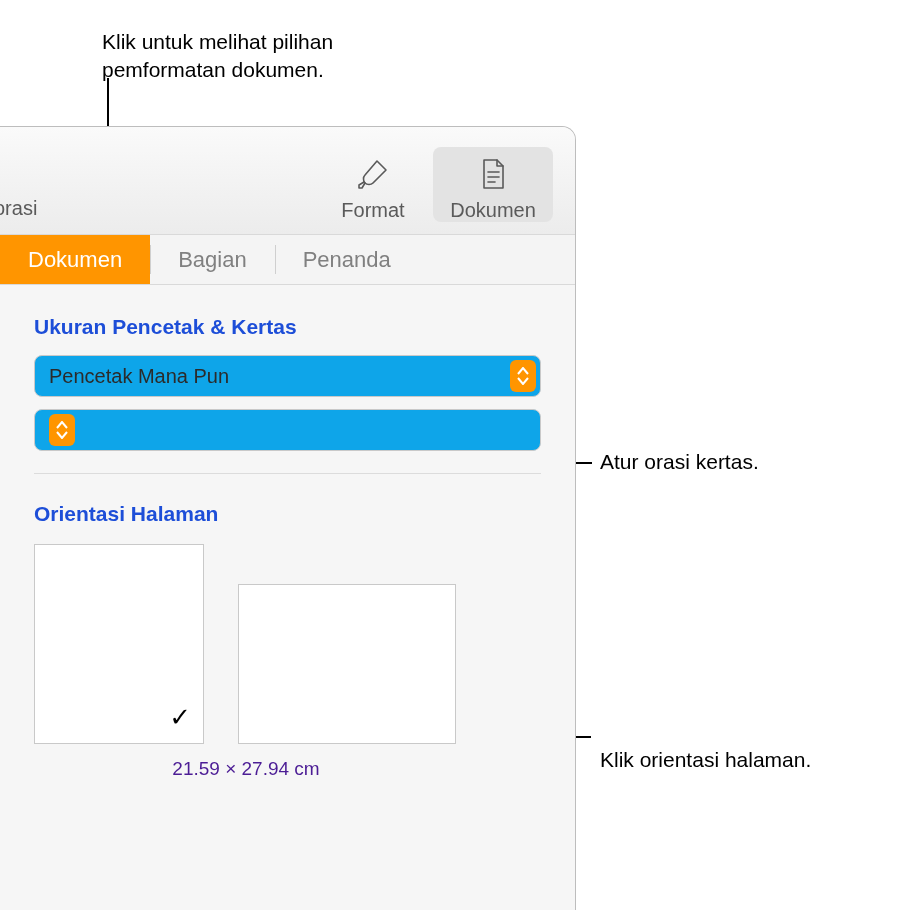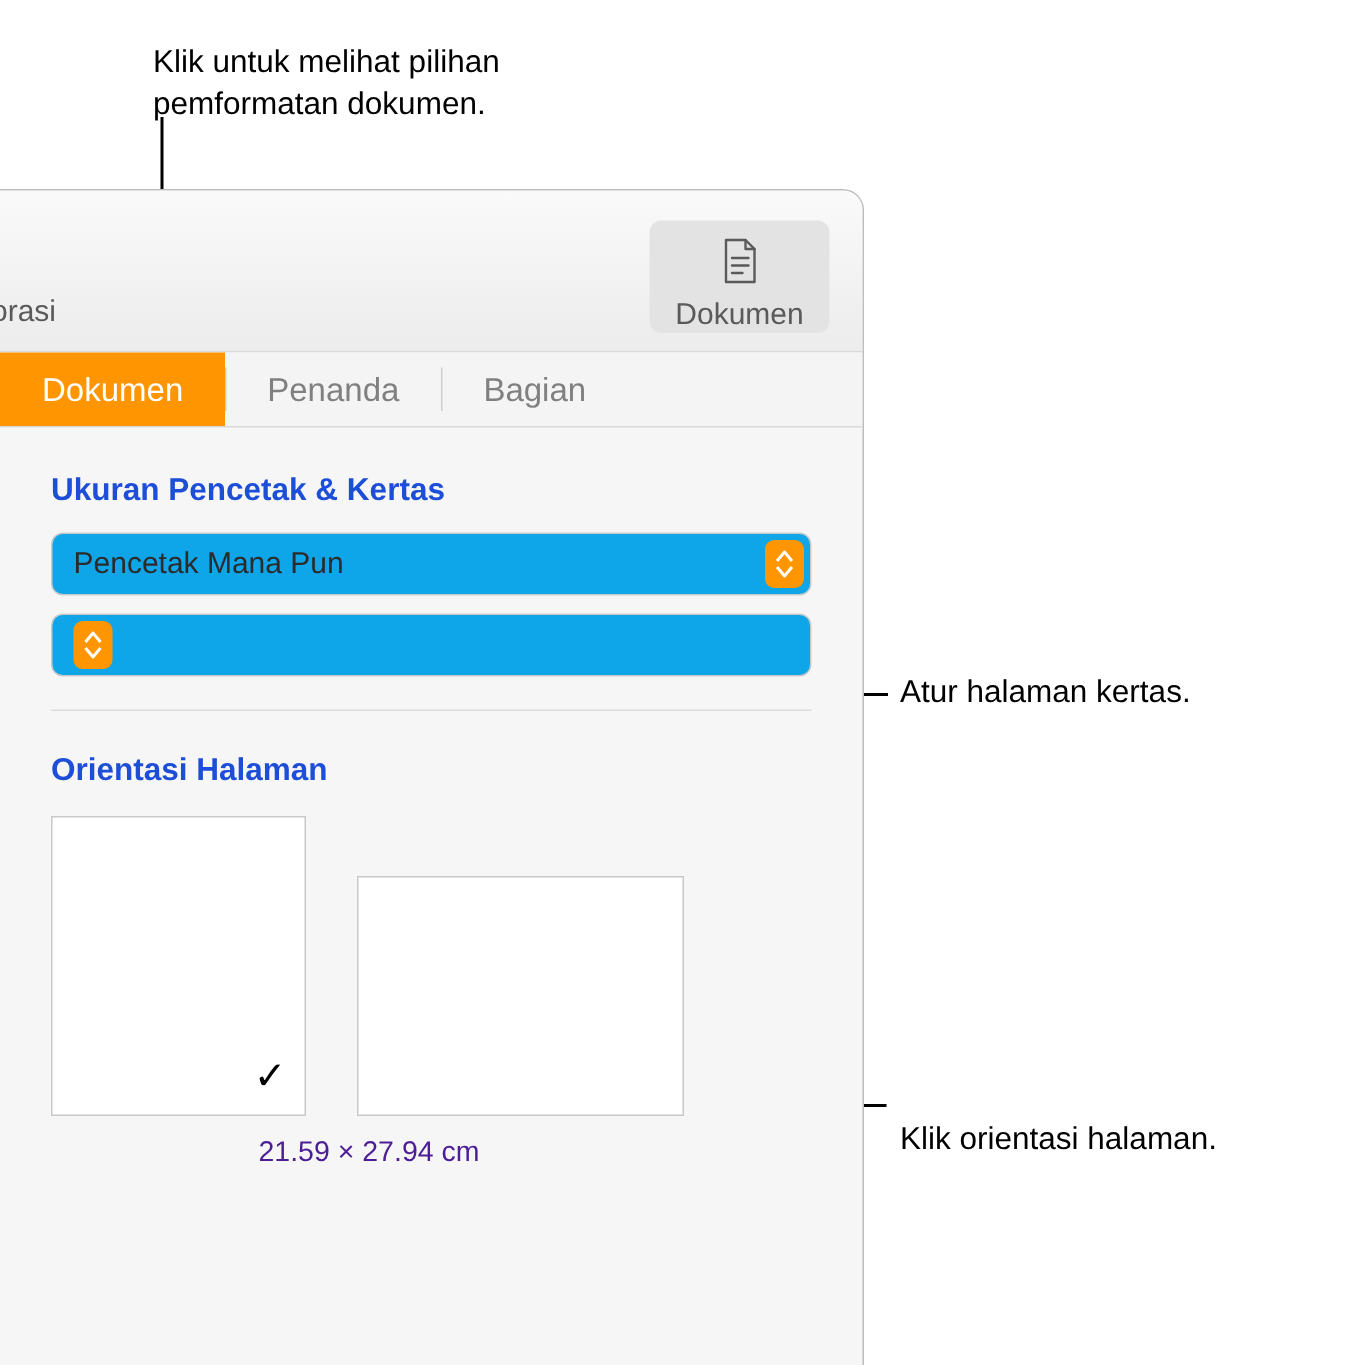--- a/index.html
+++ b/index.html
@@ -172,52 +172,61 @@
     font-size: 19px;
     width: 424px;
   }
 </style>
 </head>
 <body>
 
 <div class="callout" style="left:102px; top:28px; width:360px;">Klik untuk melihat pilihan pemformatan dokumen.</div>
 <div class="callout-line" style="left:107px; top:78px; width:2px; height:300px;"></div>
 
-<div class="callout" style="left:600px; top:448px;">Atur halaman kertas.</div>
+<div class="callout" style="left:600px; top:448px;">Atur orasi kertas.</div>
 <div class="callout-line" style="left:540px; top:462px; width:52px; height:2px;"></div>
 
 <div class="callout" style="left:600px; top:746px;">Klik orientasi halaman.</div>
 <div class="callout-line" style="left:495px; top:736px; width:96px; height:2px;"></div>
 
 <div class="panel-window">
 
   <div class="toolbar">
     <div class="toolbar-left">
       <span>orasi</span>
     </div>
     <div class="toolbar-btns">
+      <div class="tb-btn">
+        <div class="icon">
+          <svg viewBox="0 0 34 34" fill="none" stroke="#5a5a5a" stroke-width="1.6" stroke-linecap="round" stroke-linejoin="round">
+            <path d="M21 4 L30 13 L17 26 C15 28 11 28 9 26 C7 24 7 20 9 18 Z"></path>
+            <path d="M9 26 L6 31 L3 31 L3 28 L8 25"></path>
+          </svg>
+        </div>
+        <span>Format</span>
+      </div>
       <div class="tb-btn active">
         <div class="icon">
           <svg viewBox="0 0 34 34" fill="none" stroke="#5a5a5a" stroke-width="1.6" stroke-linecap="round" stroke-linejoin="round">
             <path d="M8 3 H21 L27 9 V31 H8 Z"></path>
             <path d="M21 3 V9 H27"></path>
             <line x1="12" y1="15" x2="23" y2="15"></line>
             <line x1="12" y1="20" x2="23" y2="20"></line>
             <line x1="12" y1="25" x2="19" y2="25"></line>
           </svg>
         </div>
         <span>Dokumen</span>
       </div>
     </div>
   </div>
 
   <div class="tabs-row">
     <div class="tab active">Dokumen</div>
+    <div class="tab">Bagian</div>
     <div class="tab">Penanda</div>
-    <div class="tab">Bagian</div>
   </div>
 
   <div class="content">
     <div class="section-title">Ukuran Pencetak &amp; Kertas</div>
 
     <div class="popup">
       <span class="label">Pencetak Mana Pun</span>
       <span class="stepper">
         <svg viewBox="0 0 12 8">
             <path d="M1 7 L6 1 L11 7" fill="none" stroke="#fff" stroke-width="2"></path>

